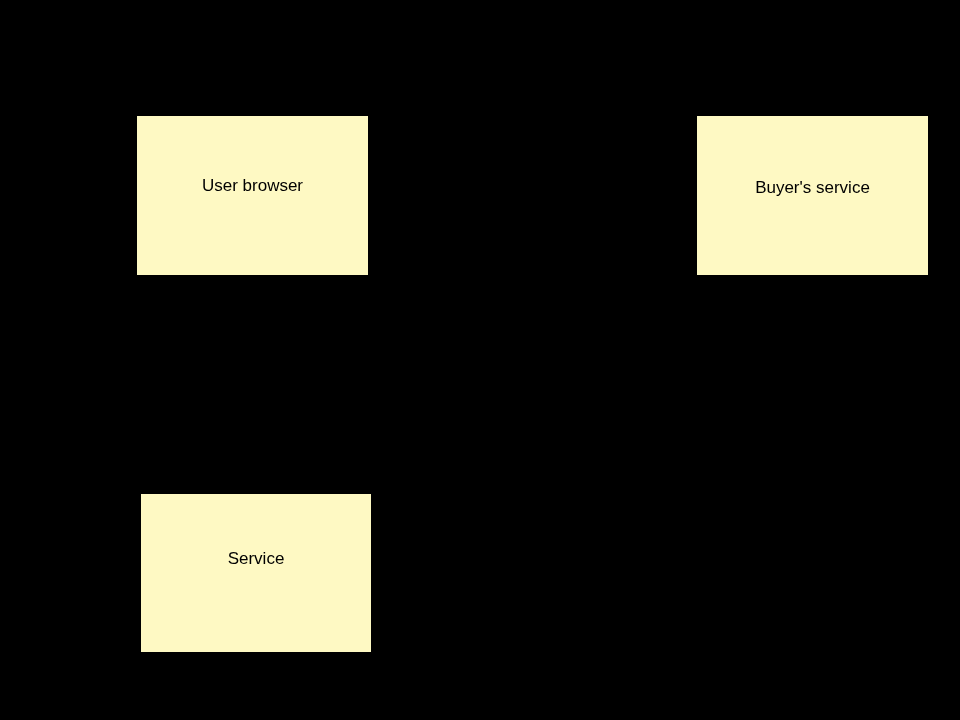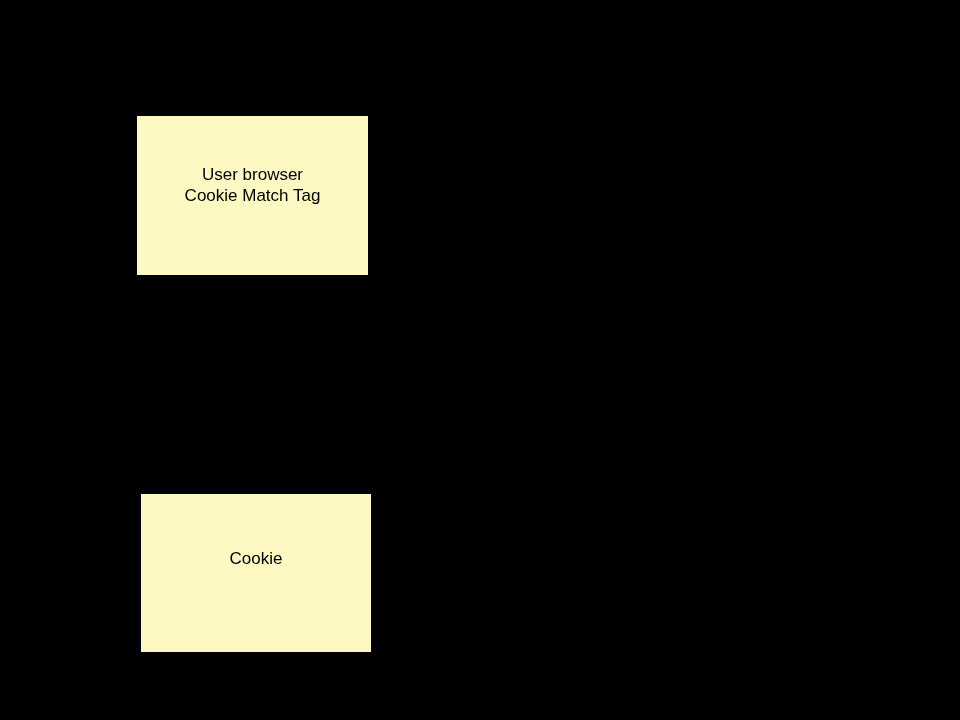--- a/index.html
+++ b/index.html
@@ -60,21 +60,23 @@
     padding-bottom: 30px;
   }
 </style>
 </head>
 <body>
 
 <div id="canvas">
 
   <div class="node" id="node-user-browser">
     <span class="label-line">User browser</span>
-    <span class="label-line">Cookie Match Tag</span>
   </div>
 
+  <div class="node" id="node-buyers-service">
+    <span class="label-line">Buyer's service</span>
+  </div>
 
   <div class="node" id="node-google-cms">
-    <span class="label-line">Cookie</span>
+    <span class="label-line">Service</span>
   </div>
 
 </div>
 
 </body></html>

